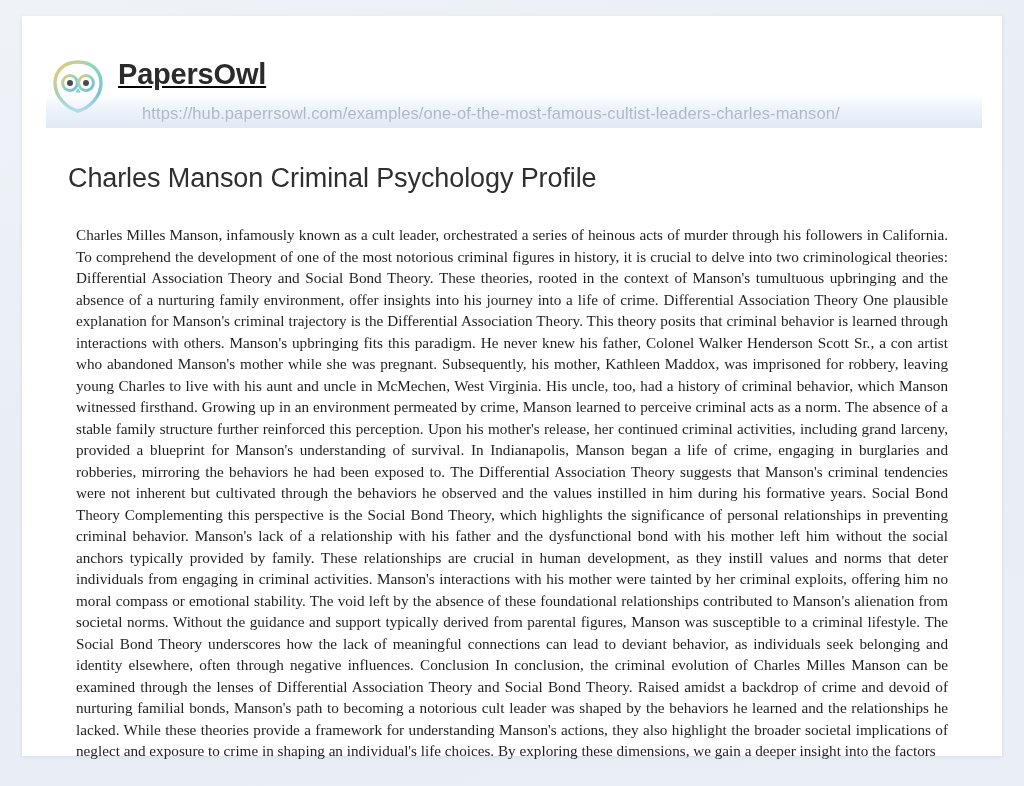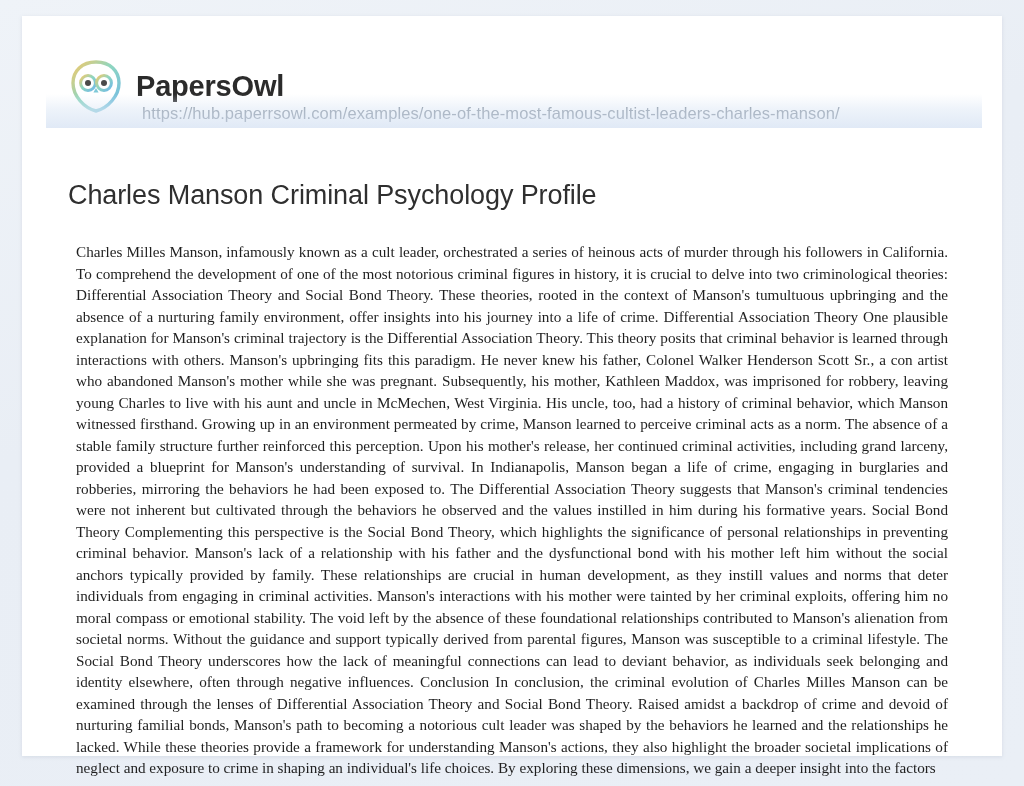--- a/index.html
+++ b/index.html
@@ -29,24 +29,24 @@
     background: #ffffff;
     box-shadow: 0 1px 4px rgba(80, 95, 120, 0.13);
   }
   .header {
     position: relative;
     height: 108px;
     padding: 0;
   }
   .brand-row {
     position: absolute;
-    left: 46px;
+    left: 28px;
     top: 42px;
     display: flex;
-    align-items: center;
+    text-decoration: underline;
   }
   .owl-logo {
     width: 56px;
     height: 56px;
     position: relative;
     margin-right: 12px;
   }
   .owl-logo svg { display: block; }
   .brand-name {
     font-family: "Liberation Sans", sans-serif;
@@ -73,21 +73,21 @@
     left: 24px;
     top: 78px;
     width: 936px;
     height: 34px;
     background: linear-gradient(180deg, rgba(230,238,248,0.0) 0%, rgba(223,233,246,0.55) 45%, rgba(214,226,243,0.75) 100%);
     pointer-events: none;
   }
   .content {
     position: absolute;
     left: 0;
-    top: 132px;
+    top: 115px;
     width: 980px;
   }
   .doc-title {
     font-family: "Liberation Sans", sans-serif;
     font-size: 27px;
     color: #2f2f2f;
     font-weight: normal;
     margin: 0;
     padding: 32px 46px 0 46px;
     letter-spacing: -0.1px;

